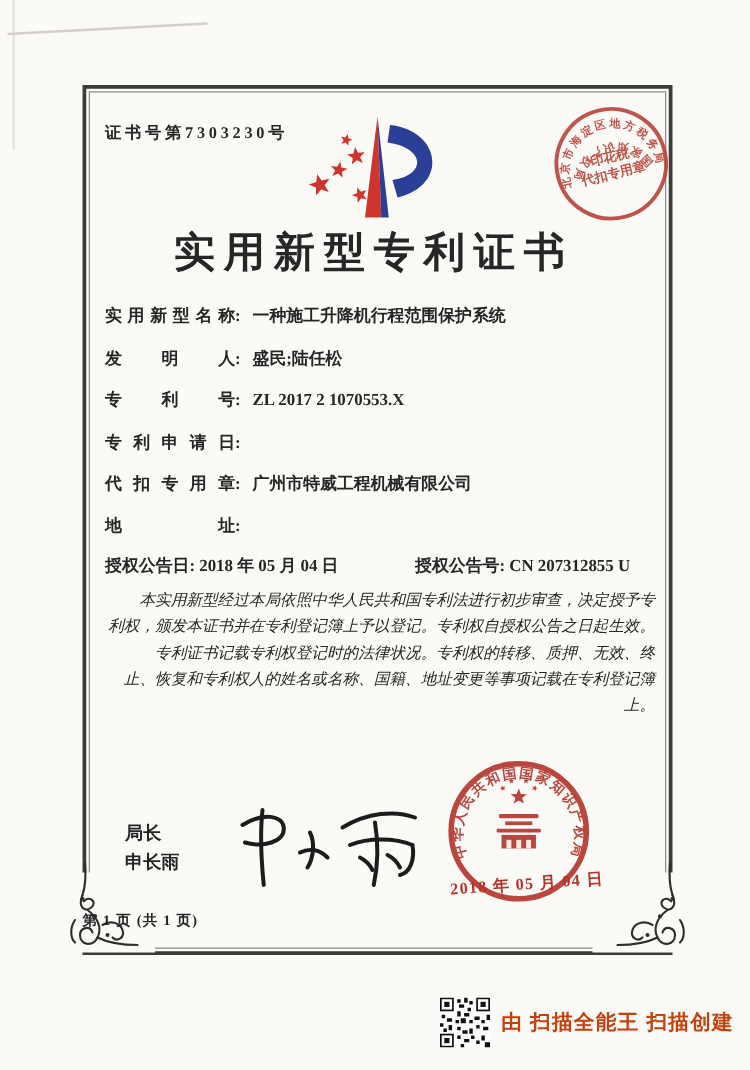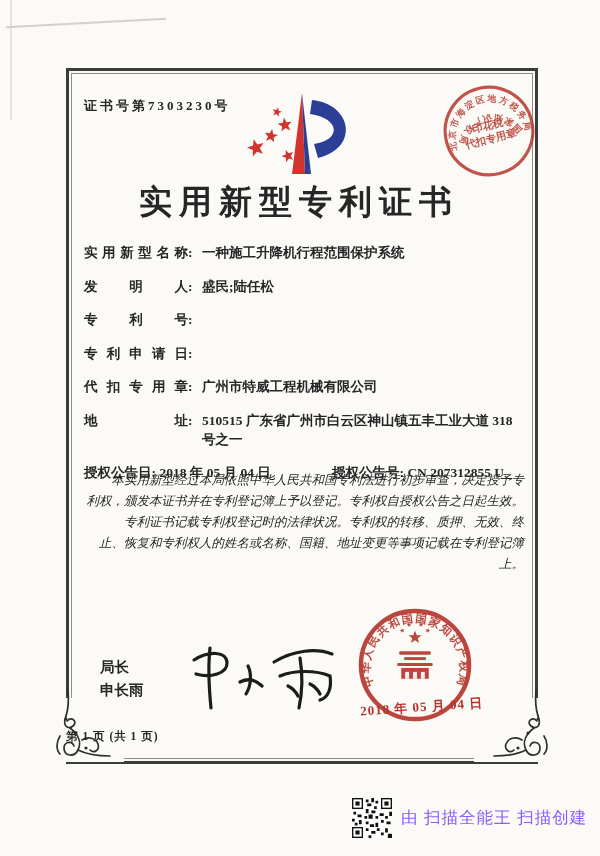--- a/index.html
+++ b/index.html
@@ -45,21 +45,21 @@
   .signature{position:absolute;left:182px;top:636px;}
 
   .office-seal{position:absolute;left:356px;top:606px;opacity:.9;z-index:5;}
   .seal-date{position:absolute;left:360px;top:698px;width:130px;font-size:13px;font-weight:700;
     color:#b5332a;transform:rotate(-4deg);letter-spacing:1px;z-index:6;}
 
   .page-indicator{position:absolute;left:66px;top:729px;width:466px;
     font-size:11.5px;letter-spacing:1px;font-weight:600;z-index:5;}
 
   .scanner-footer{position:absolute;left:352px;top:798px;display:flex;align-items:center;gap:9px;}
-  .scanner-footer .txt{font-size:16.5px;font-weight:400;color:#8b5cf6;letter-spacing:1px;
+  .scanner-footer .txt{font-size:16.5px;font-weight:700;color:#c2410c;letter-spacing:1px;
     font-family:"Liberation Sans","DejaVu Sans",sans-serif;}
 
   svg text{font-family:"Liberation Serif","DejaVu Serif",serif;}
 </style>
 </head>
 <body>
 
 <svg width="0" height="0" style="position:absolute">
   <defs>
     <polygon id="star" points="0,-10 2.47,-3.4 9.51,-3.09 3.99,1.3 5.88,8.09 0,4.2 -5.88,8.09 -3.99,1.3 -9.51,-3.09 -2.47,-3.4"></polygon>
@@ -145,34 +145,34 @@
       <span class="val">一种施工升降机行程范围保护系统</span>
   </div>
   <div class="row">
     <span class="lbl">发明人</span>
       <span class="colon">:</span>
       <span class="val">盛民;陆任松</span>
   </div>
   <div class="row">
     <span class="lbl">专利号</span>
       <span class="colon">:</span>
+      <span class="val">ZL 2017 2 1070553.X</span>
   </div>
   <div class="row">
     <span class="lbl">专利申请日</span>
       <span class="colon">:</span>
   </div>
   <div class="row">
     <span class="lbl">代扣专用章</span>
       <span class="colon">:</span>
       <span class="val">广州市特威工程机械有限公司</span>
   </div>
   <div class="row">
     <span class="lbl">地址</span>
       <span class="colon">:</span>
-      <span class="val">510515 广东省广州市白云区神山镇五丰工业大道 318 号之一</span>
   </div>
   <div class="grant-row">
     <span class="grant-left">
       <span>授权公告日</span><span>:</span>
       <span>2018 年 05 月 04 日</span>
     </span>
     <span>
       <span>授权公告号</span><span>:</span>
       <span>CN 207312855 U</span>
     </span>

